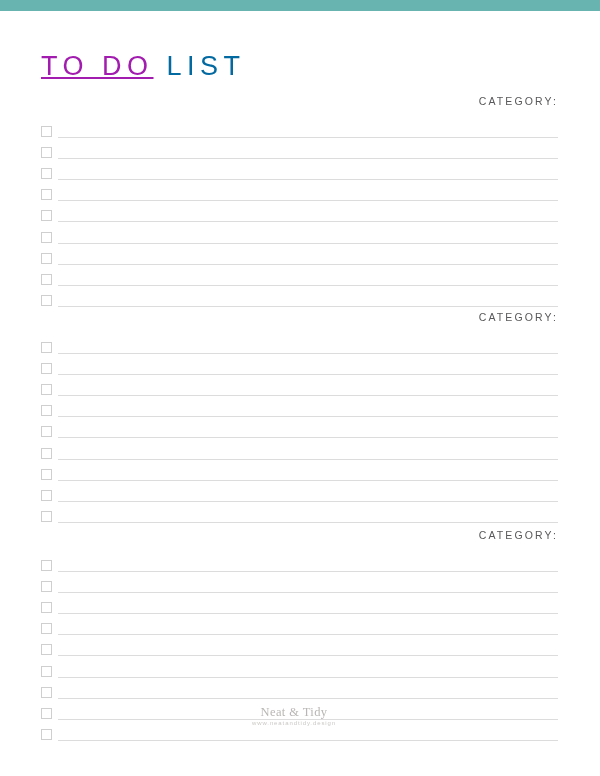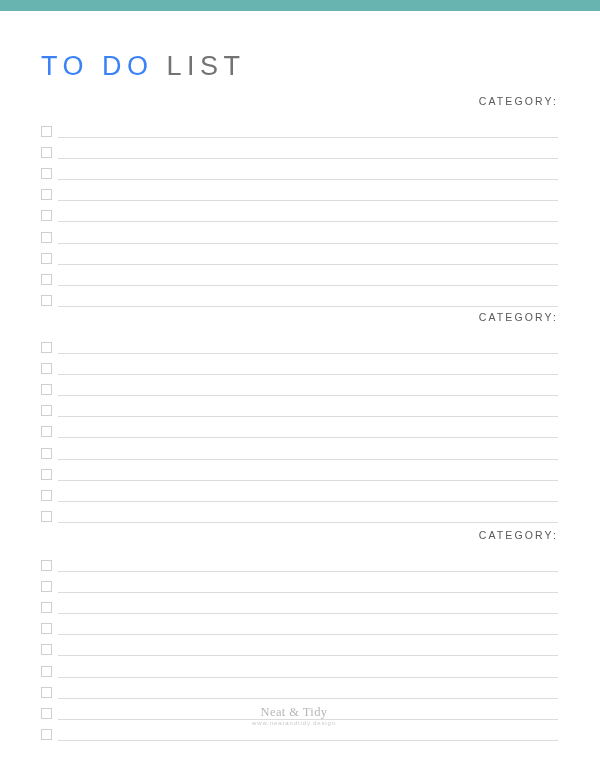--- a/index.html
+++ b/index.html
@@ -38,24 +38,25 @@
     position: absolute;
     top: 35px;
     left: 41px;
     font-size: 27px;
     font-weight: 300;
     letter-spacing: 5.5px;
     white-space: nowrap;
     line-height: 1;
   }
   #title .word-todo {
-    color: #3b82f6;
+    color: #a21caf;
+    text-decoration: underline;
   }
   #title .word-list {
-    color: #737373;
+    color: #0369a1;
   }
 
   
   .section {
     position: absolute;
     left: 41px;
     width: 517px;
     text-align: right;
   }
   #section-0 { top: 96px; }

